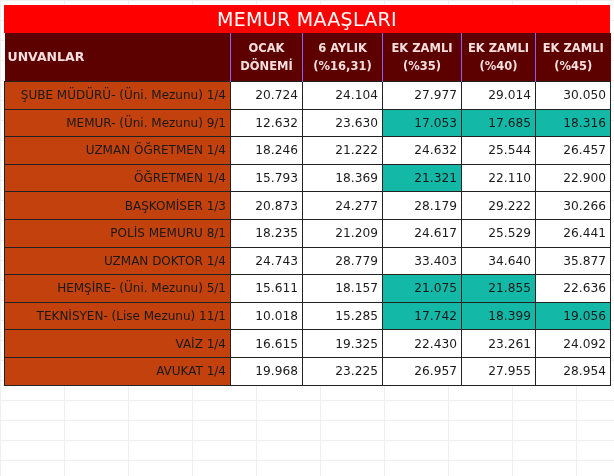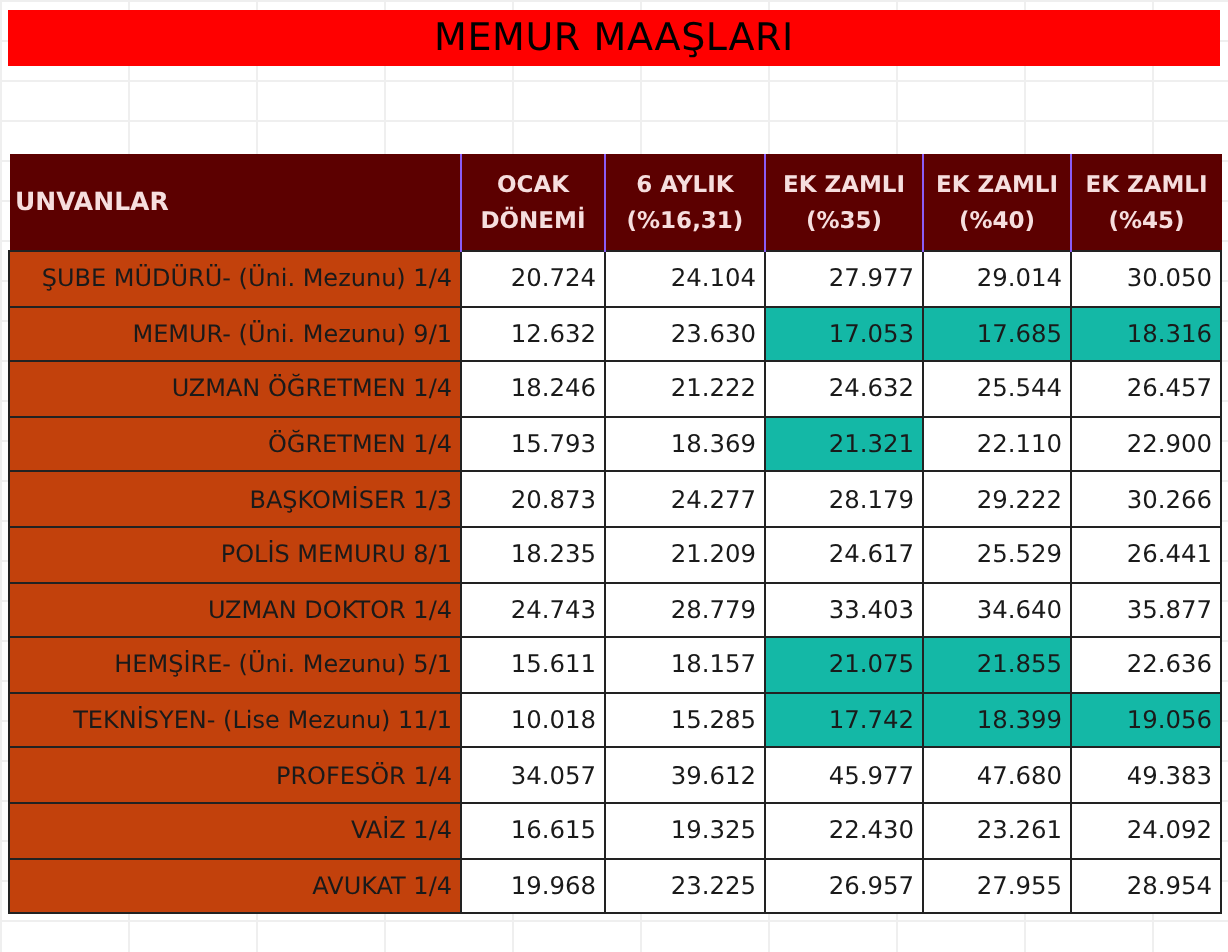--- a/index.html
+++ b/index.html
@@ -3,23 +3,23 @@
   <meta charset="utf-8">
   <style>
     html, body { margin: 0; padding: 0; background: #ffffff; }
     body { width: 614px; height: 476px; position: relative; overflow: hidden;
       font-family: "DejaVu Sans", "Liberation Sans", sans-serif; }
     .gridbg { position: absolute; inset: 0;
       background-image: linear-gradient(to right, #e6e6e6 1px, transparent 1px),
                         linear-gradient(to bottom, #e6e6e6 1px, transparent 1px);
       background-size: 64px 20px; opacity: 0.6; }
     .sheet { position: absolute; left: 4px; top: 5px; width: 606px; }
-    .title { height: 28px; background: #ff0000; color: #000000;
+    .title { height: 28px; background: #ff0000; color: #ffffff;
       text-align: center; font-size: 19px; line-height: 28px; letter-spacing: 0.3px; }
-    table { border-collapse: collapse; width: 606px; table-layout: fixed; margin-top: 44px; }
+    table { border-collapse: collapse; width: 606px; table-layout: fixed; }
     th { background: #5c0000; color: #f6dede; font-weight: bold; font-size: 11.5px;
       height: 48px; padding: 0 4px; border-left: 1px solid #8b5cf6; line-height: 18px; }
     th.lbl { text-align: left; font-size: 12.5px; border-left: none; padding-left: 3px; }
     th.num { text-align: center; }
     td { height: 26.6px; border: 1px solid #222; font-size: 12.2px; color: #1a1a1a;
       padding: 0 4px; white-space: nowrap; }
     td.lbl { background: #c2410c; text-align: right; padding-left: 3px; font-size: 12px; }
     td.num { text-align: right; background: #fff; }
     td.num.hl { background: #14b8a6; }
   </style>
@@ -116,28 +116,20 @@
         </tr>
         <tr>
           <td class="lbl">TEKNİSYEN- (Lise Mezunu) 11/1</td>
           <td class="num">10.018</td>
           <td class="num">15.285</td>
           <td class="num hl">17.742</td>
           <td class="num hl">18.399</td>
           <td class="num hl">19.056</td>
         </tr>
         <tr>
-          <td class="lbl">PROFESÖR 1/4</td>
-          <td class="num">34.057</td>
-          <td class="num">39.612</td>
-          <td class="num">45.977</td>
-          <td class="num">47.680</td>
-          <td class="num">49.383</td>
-        </tr>
-        <tr>
           <td class="lbl">VAİZ 1/4</td>
           <td class="num">16.615</td>
           <td class="num">19.325</td>
           <td class="num">22.430</td>
           <td class="num">23.261</td>
           <td class="num">24.092</td>
         </tr>
         <tr>
           <td class="lbl">AVUKAT 1/4</td>
           <td class="num">19.968</td>

